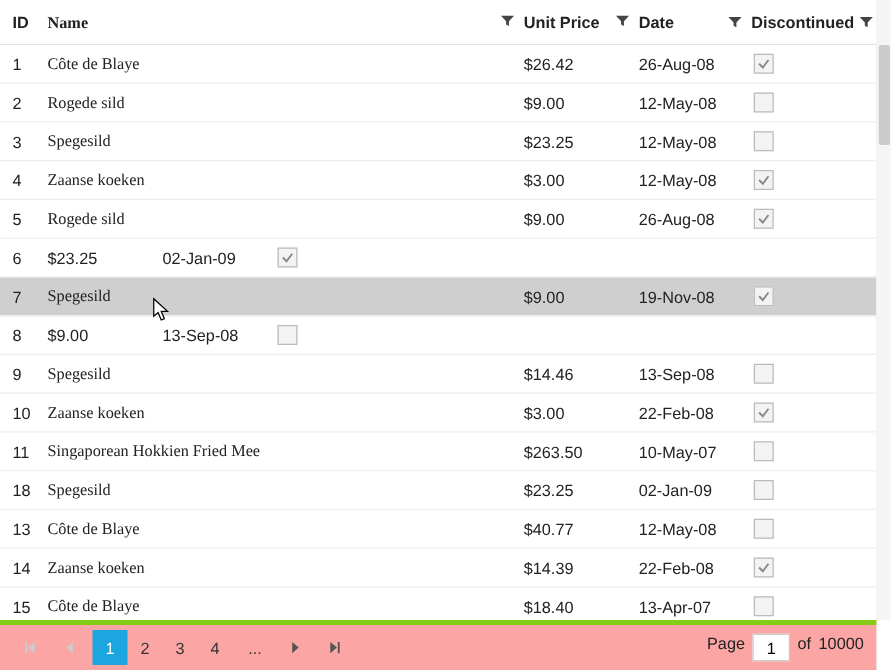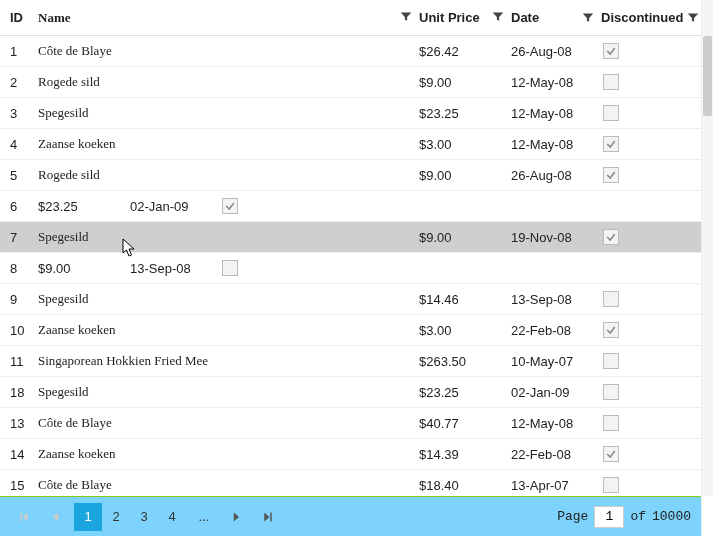--- a/index.html
+++ b/index.html
@@ -55,29 +55,29 @@
     width: 16px; height: 16px;
     border: 1px solid #bbb;
     background: #f3f3f3;
     display: inline-flex; align-items: center; justify-content: center;
     margin-left: 2px;
   }
   .checkcell.checked svg { display: block; }
   .checkcell svg { display: none; width: 12px; height: 12px; stroke: #888; stroke-width: 2; fill: none; }
   .pager {
     height: 40px;
-    border-top: 1px solid #84cc16;
+    border-top: 4px solid #84cc16;
     display: flex;
     align-items: center;
     padding: 0 10px;
-    background: #7dd3fc;
+    background: #fca5a5;
     justify-content: space-between;
   }
   .pager-left { display: flex; align-items: center; gap: 4px; }
-  .pager-right { display: flex; align-items: center; gap: 6px; font-family: Liberation Mono, monospace; }
+  .pager-right { display: flex; gap: 6px; }
   .pbtn {
     width: 28px; height: 28px;
     display: inline-flex; align-items: center; justify-content: center;
     cursor: pointer;
     color: #555;
     font-size: 13px;
   }
   .pbtn.disabled { color: #ccc; cursor: default; }
   .pbtn.page { font-weight: normal; color: #333; }
   .pbtn.page.active { background: #1ca6df; color: #fff; }

